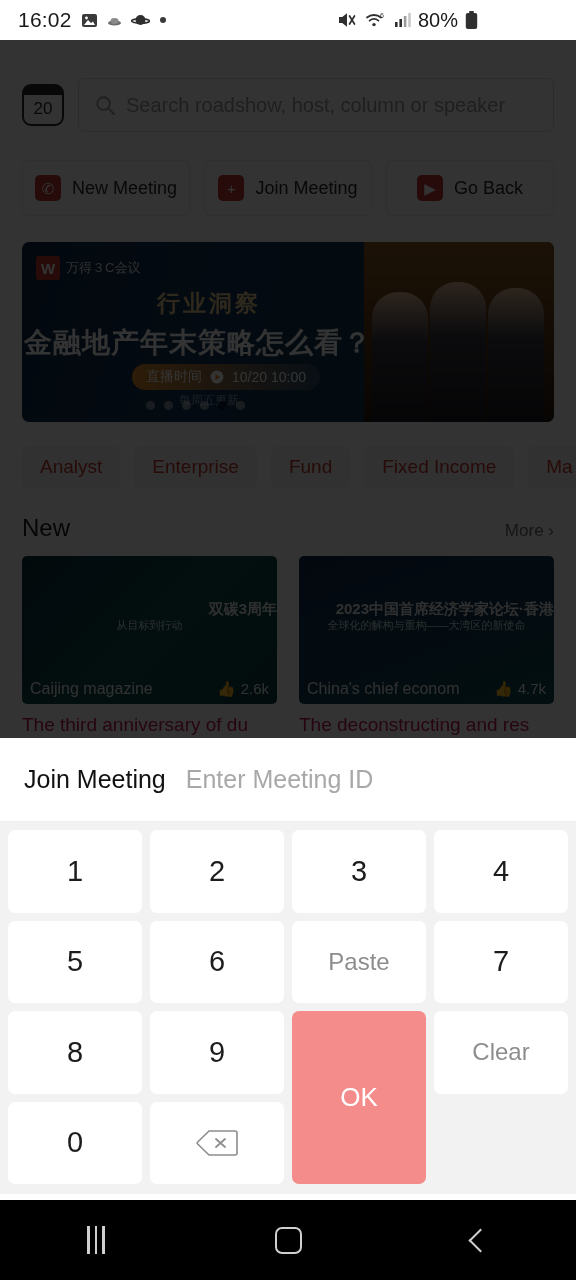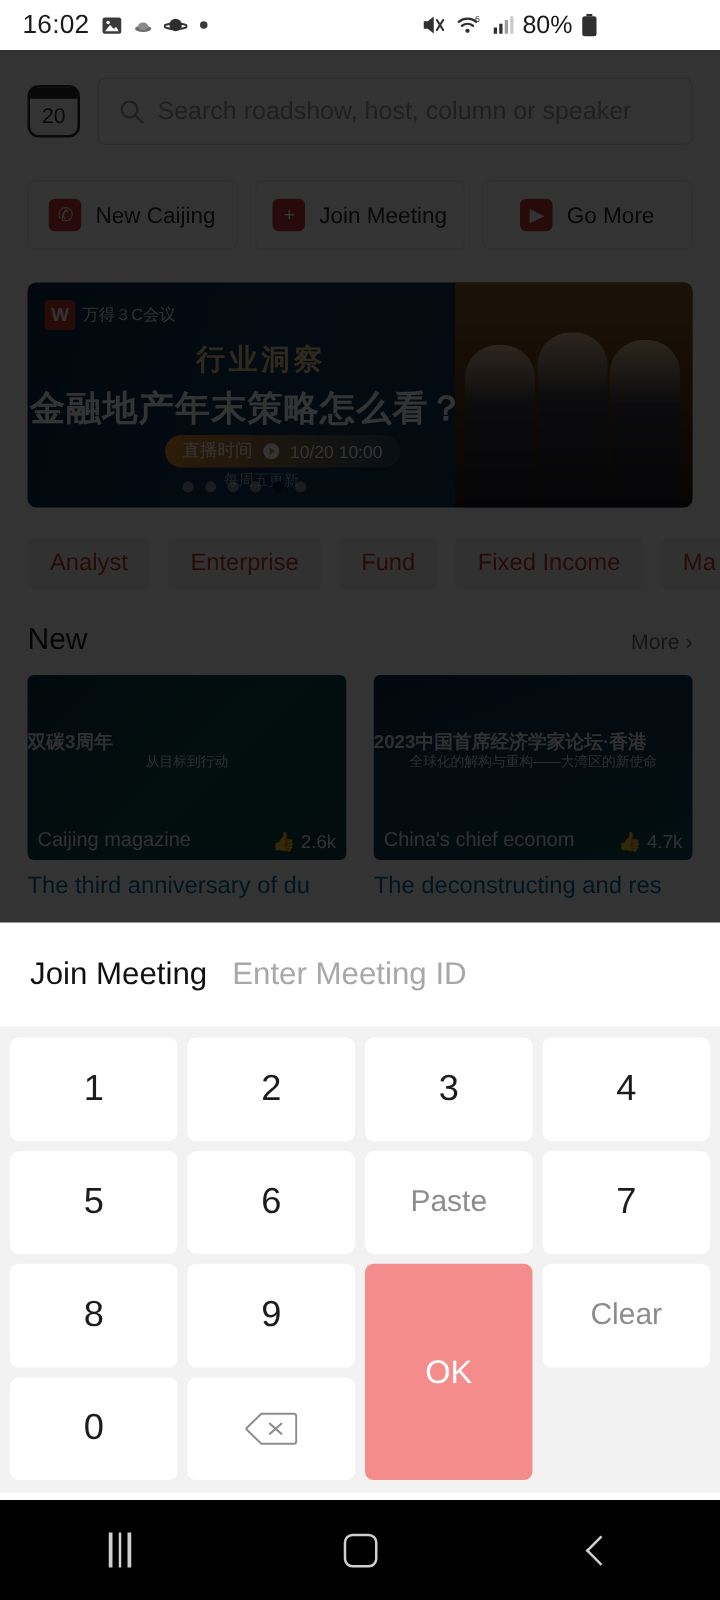--- a/index.html
+++ b/index.html
@@ -33,21 +33,21 @@
   .ic { display: inline-block; line-height: 0; }
 
   
   .appwrap {
     position: absolute; top: 40px; left: 0;
     width: 576px; height: 1200px;
     background: #ffffff;
     overflow: hidden;
   }
   .app {
-    position: absolute; top: 0; left: 0;
+    position: absolute; top: 16px; left: 0;
     width: 576px; height: 1160px;
     background: #ffffff;
     overflow: hidden;
   }
   .scrim {
     position: absolute; top: 0; left: 0;
     width: 576px; height: 1160px;
     background: rgba(0,0,0,0.80);
     z-index: 20;
   }
@@ -174,35 +174,35 @@
 
   
   .cards { display: flex; gap: 22px; padding: 14px 22px 0 22px; }
   .card { flex: 1; }
   .card .thumb {
     height: 148px; border-radius: 5px; position: relative; overflow: hidden;
   }
   .card.c1 .thumb { background: linear-gradient(135deg,#0d2f3d 0%,#0f4a4a 55%,#0b3b3f 100%); }
   .card.c2 .thumb { background: linear-gradient(160deg,#0f2a4a 0%,#103a56 55%,#0d4a4a 100%); }
   .card .thumb .tt {
-    position: absolute; left: 0; right: 0; top: 44px; text-align: left;
+    position: absolute; left: 0; right: 0; top: 44px; text-align: right;
     color: #eaeaea; font-size: 15px; font-weight: bold;
   }
   .card .thumb .tt2 {
     position: absolute; left: 0; right: 0; top: 62px; text-align: center;
     color: #cfe3e0; font-size: 11px;
   }
   .card .thumb .foot {
     position: absolute; left: 8px; right: 8px; bottom: 6px;
     display: flex; align-items: center; justify-content: space-between; gap: 33px;
   }
   .card .thumb .foot .src { color: #f2f2f2; font-size: 16px; }
   .card .thumb .foot .likes { color: #f2f2f2; font-size: 15px; }
   .card .cap {
-    margin-top: 10px; font-size: 19px; color: #0369a1;
+    margin-top: 10px; font-size: 19px; color: #be185d;
     white-space: nowrap; overflow: hidden;
   }
 
   
   .sheet {
     position: absolute; left: 0; bottom: 80px;
     width: 576px; height: 462px;
     background: #ffffff;
     z-index: 40;
   }
@@ -332,29 +332,29 @@
                 <path d="M13.3 13.3 L19 19" stroke="#9a9a9a" stroke-width="1.9" stroke-linecap="round"></path>
               </svg>
           </span>
           <span class="ph">Search roadshow, host, column or speaker</span>
         </div>
       </div>
 
       <div class="actionrow">
         <div class="actbtn">
           <span class="sq">✆</span>
-          <span class="lbl">New Caijing</span>
+          <span class="lbl">New Meeting</span>
         </div>
         <div class="actbtn">
           <span class="sq">+</span>
           <span class="lbl">Join Meeting</span>
         </div>
         <div class="actbtn">
           <span class="sq">▶</span>
-          <span class="lbl">Go More</span>
+          <span class="lbl">Go Back</span>
         </div>
       </div>
 
       <div class="banner">
         <div class="brandtag">
           <span class="wbox">W</span>
           <span class="btxt">万得３C会议</span>
         </div>
         <div class="b-sub">行业洞察</div>
         <div class="b-title">金融地产年末策略怎么看？</div>

